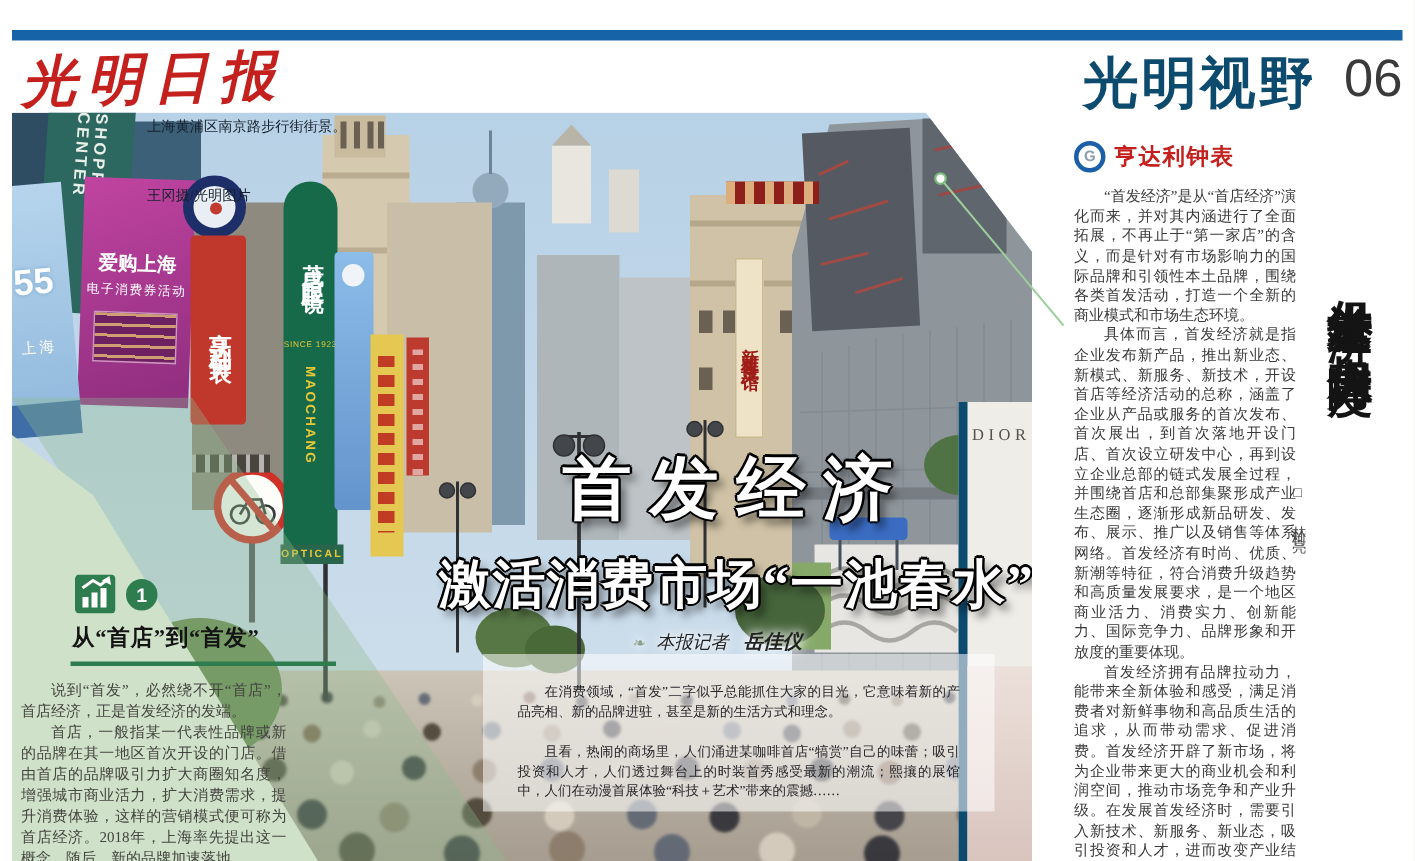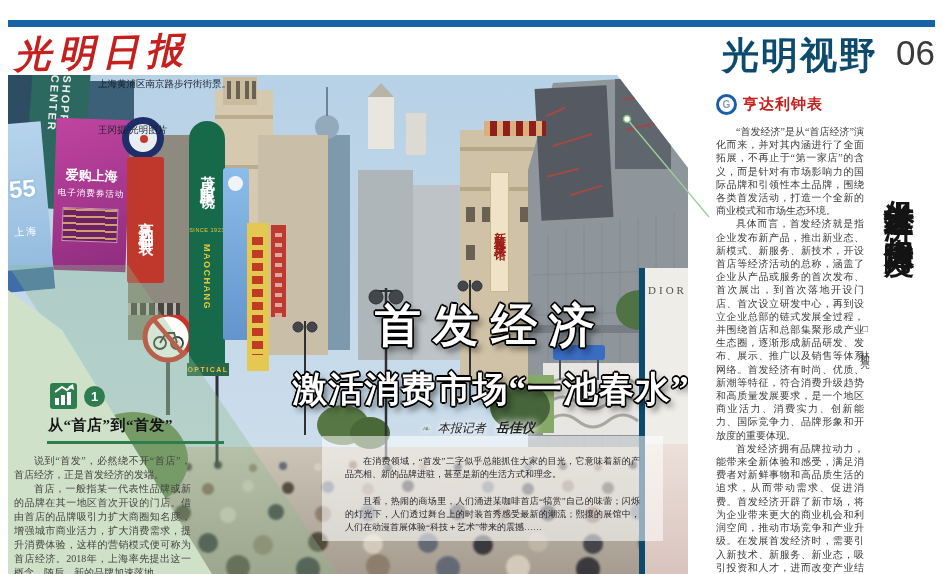--- a/index.html
+++ b/index.html
@@ -426,21 +426,21 @@
     </div>
     <div class="headline">
       <div class="hl1">首发经济</div>
       <div class="hl2">激活消费市场“一池春水”</div>
     </div>
     <div class="byline">
       <span class="orn">❧</span><span>本报记者</span><b>岳佳仪</b>
     </div>
     <div class="intro">
       <p>在消费领域，“首发”二字似乎总能抓住大家的目光，它意味着新的产品亮相、新的品牌进驻，甚至是新的生活方式和理念。</p>
-      <p>且看，热闹的商场里，人们涌进某咖啡首店“犒赏”自己的味蕾；闪烁的灯光下，人们透过舞台上的时装首秀感受最新的潮流；熙攘的展馆中，人们在动漫首展体验“科技＋艺术”带来的震撼……</p>
+      <p>且看，热闹的商场里，人们涌进某咖啡首店“犒赏”自己的味蕾；吸引投资和人才，人们透过舞台上的时装首秀感受最新的潮流；熙攘的展馆中，人们在动漫首展体验“科技＋艺术”带来的震撼……</p>
     </div>
   </div>
 
   <svg class="deco" width="105" height="125">
     <circle cx="12" cy="14" r="3.5" fill="#fff" stroke="#7cbd7c" stroke-width="1.5"></circle>
     <line x1="14.5" y1="17" x2="94" y2="112" stroke="#9ccf9c" stroke-width="1.3"></line>
   </svg>
 
   <div class="expert">
     <div class="expert-head">

